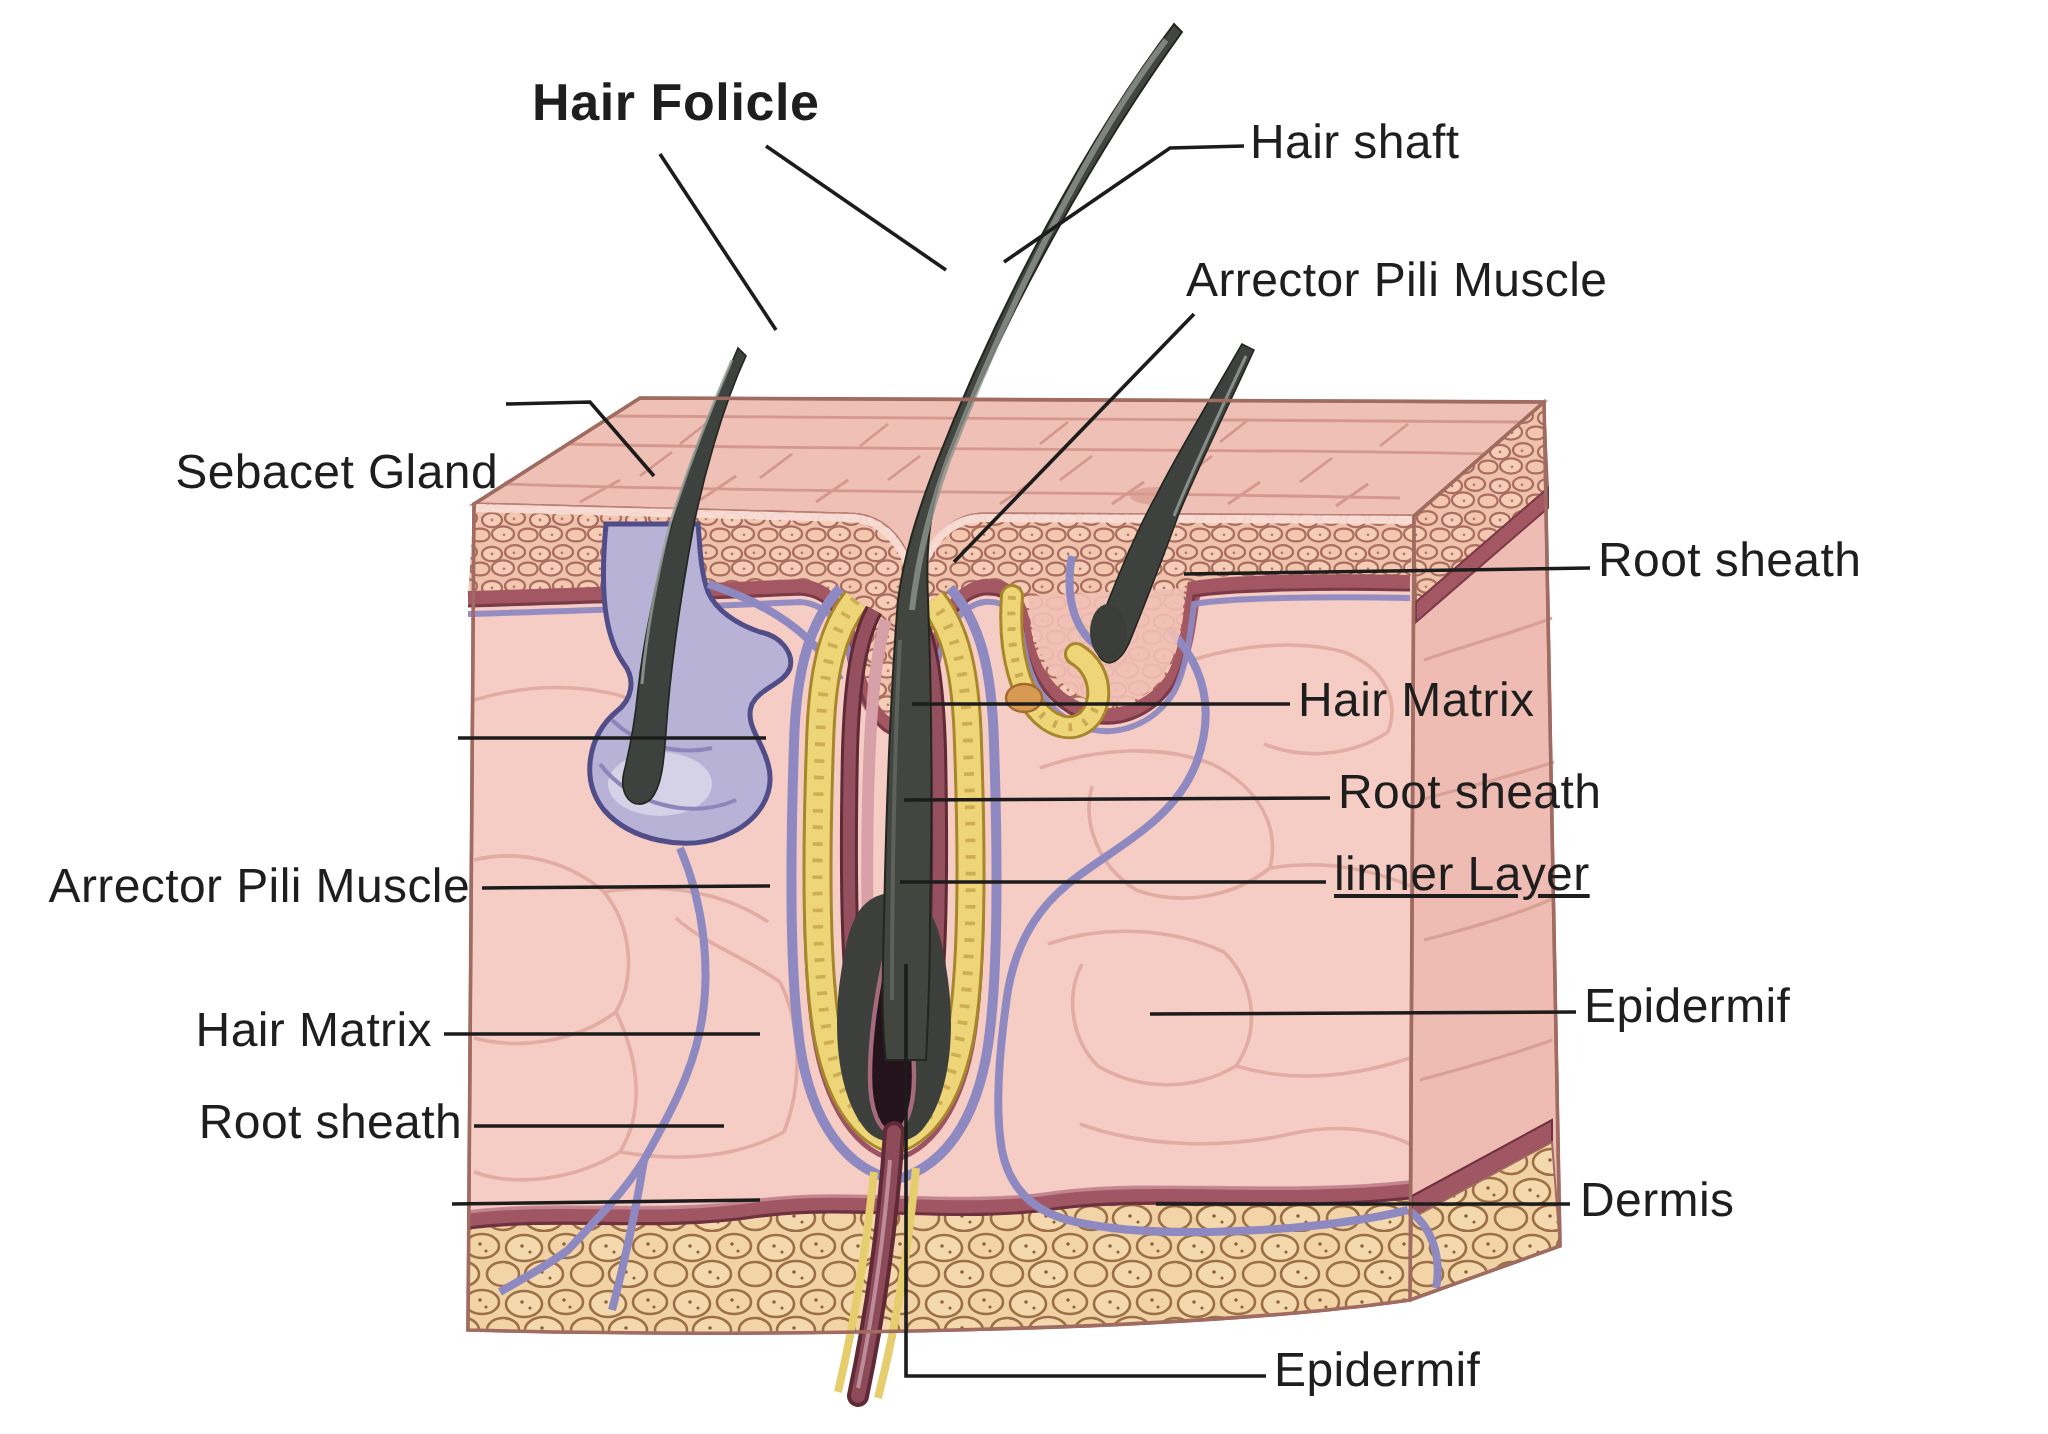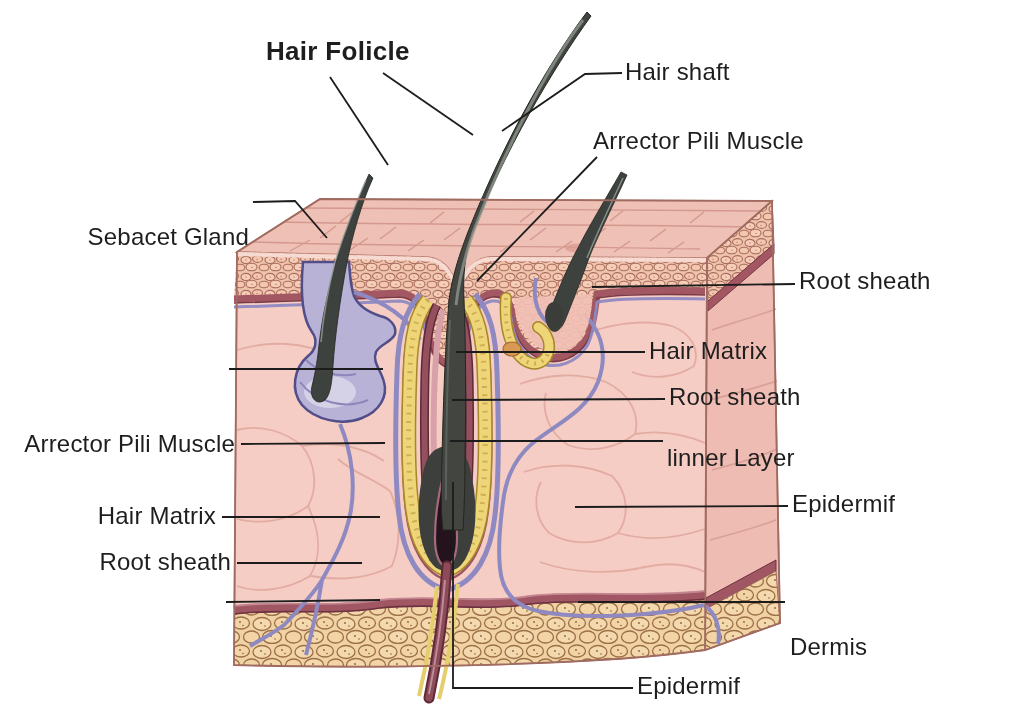--- a/index.html
+++ b/index.html
@@ -16,26 +16,26 @@
   .lbl.title{font-weight:bold;font-size:26px;line-height:30px;letter-spacing:.3px;}
   .l-title{left:266px;top:36px;}
   .l-hairshaft{left:625px;top:59px;}
   .l-apm-top{left:593px;top:128px;}
   .l-sebacet{left:55px;top:188px;width:194px;margin-top:36px;}
   .l-rootsheath-rt{left:799px;top:268px;}
   .l-dermalpapilla{left:30px;top:354px;width:192px;}
   .l-hairmatrix-r{left:649px;top:338px;}
   .l-rootsheath-rm{left:669px;top:384px;}
   .l-apm-left{left:18px;top:431px;width:217px;}
-  .l-innerlayer{left:667px;top:445px;}
+  .l-innerlayer{left:667px;top:425px;text-decoration:underline;}
   .l-hairmatrix-l{left:40px;top:503px;width:176px;}
   .l-epidermif-r{left:792px;top:491px;}
   .l-rootsheath-l{left:55px;top:549px;width:176px;}
   .l-outer{left:80px;top:589px;width:139px;}
-  .l-dermis-r{left:790px;top:588px;margin-top:46px;}
+  .l-dermis-r{left:790px;top:588px;}
   .l-epidermif-b{left:637px;top:673px;}
 </style>
 </head>
 <body>
 
 <div class="stage">
 
 <svg width="1024" height="717" viewBox="0 0 1024 717">
   <defs>
     <pattern id="peb" width="24" height="17" patternUnits="userSpaceOnUse">

